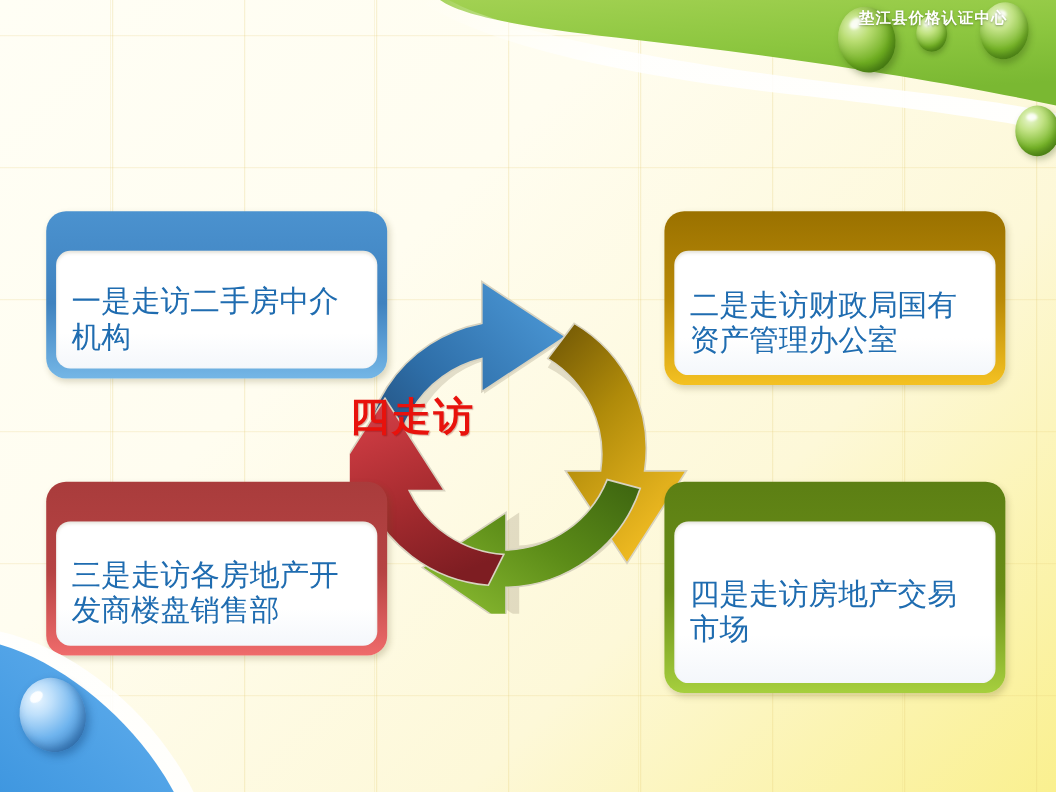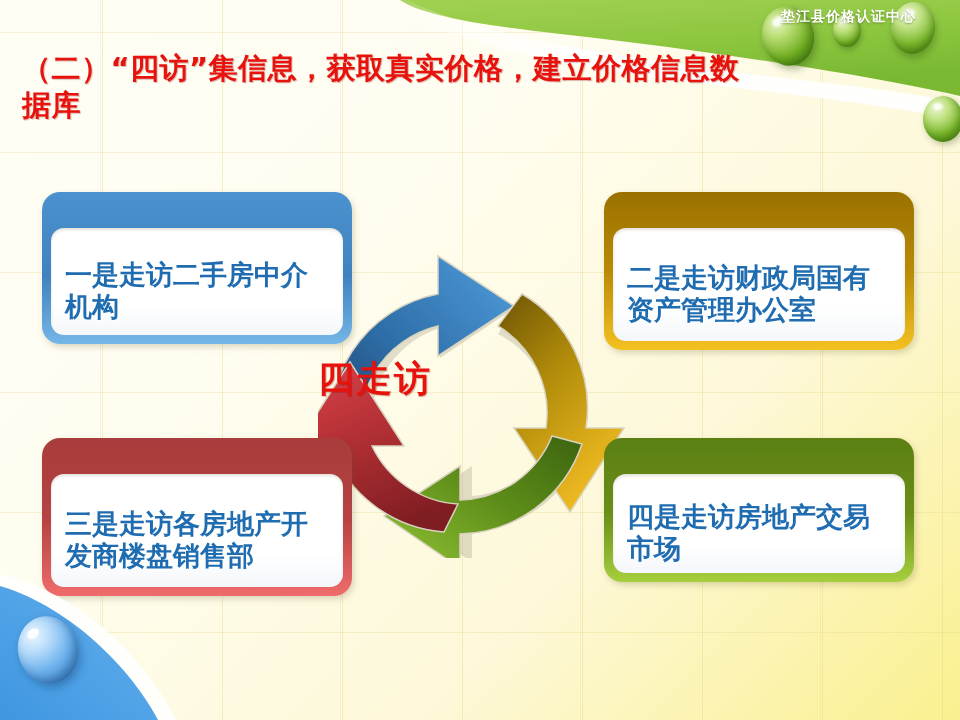--- a/index.html
+++ b/index.html
@@ -123,42 +123,42 @@
   .box .inner {
     background:linear-gradient(to bottom,#ffffff 0%,#ffffff 70%,#f4f7fb 100%);
     border-radius:13px;
     height:100%;
     display:flex; align-items:center;
     padding:6px 14px;
     box-shadow:inset 0 2px 3px rgba(120,110,70,.20);
   }
   .box .txt {
     color:#1f6cb0;
-    font-weight:bold;
+    font-weight:normal;
     font-size:27px;
     line-height:1.18;
     letter-spacing:0px;
     text-shadow:1px 1px 0 rgba(255,255,255,.8);
     margin-top:19px;
   }
 
   #box-1 {
     left:42px; top:192px; width:310px; height:152px;
     background:linear-gradient(to bottom,#4b92cf 0%,#3f82bf 55%,#74b6e6 100%);
   }
   #box-2 {
     left:604px; top:192px; width:310px; height:158px;
     background:linear-gradient(to bottom,#9a7100 0%,#b98a07 50%,#f4c122 100%);
   }
   #box-3 {
     left:42px; top:438px; width:310px; height:158px;
     background:linear-gradient(to bottom,#a93c3c 0%,#b64343 52%,#ef6b6b 100%);
   }
   #box-4 {
-    left:604px; top:438px; width:310px; height:144px;
+    left:604px; top:438px; width:310px; height:192px;
     background:linear-gradient(to bottom,#5c7f14 0%,#6a8e17 52%,#a6cf3e 100%);
   }
 
   
   #cycle { position:absolute; left:318px; top:228px; width:340px; height:330px; z-index:2; }
   #cycle svg { display:block; }
 
   .center-label {
     position:absolute;
     left:318px; top:355px; width:340px;
@@ -199,21 +199,20 @@
     </svg>
   </div>
 
   <div class="banner-title">垫江县价格认证中心</div>
 
   <div class="drop drop-g1"></div>
   <div class="drop drop-g2"></div>
   <div class="drop drop-g3"></div>
   <div class="drop drop-g4"></div>
 
-  <div class="heading">（二）“四访”集信息，获取真实价格，建立价格信息数据库</div>
 
   <div id="cycle">
     <svg width="340" height="330" viewBox="0 0 340 330">
       <defs>
         <linearGradient id="blueA" x1="0" y1="1" x2="1" y2="0">
           <stop offset="0%" stop-color="#1c3f66"></stop>
           <stop offset="45%" stop-color="#2e6ea8"></stop>
           <stop offset="100%" stop-color="#4f9ddc"></stop>
         </linearGradient>
         <linearGradient id="goldA" x1="0" y1="0" x2="0.6" y2="1">

